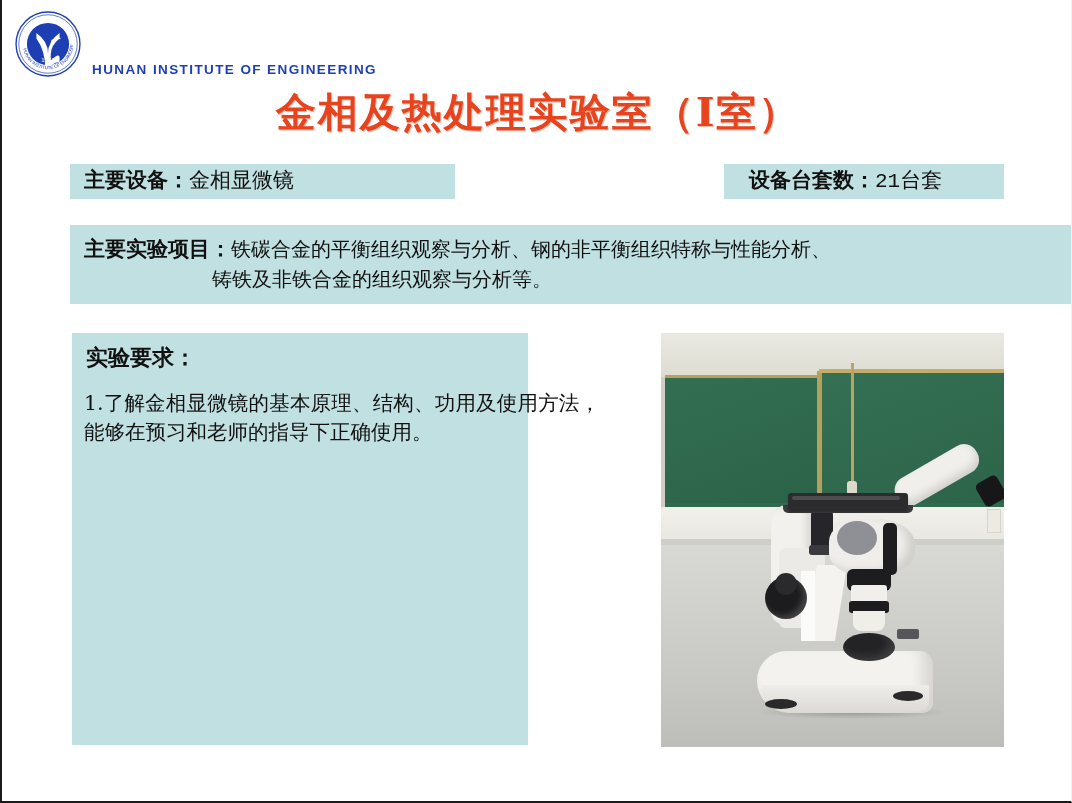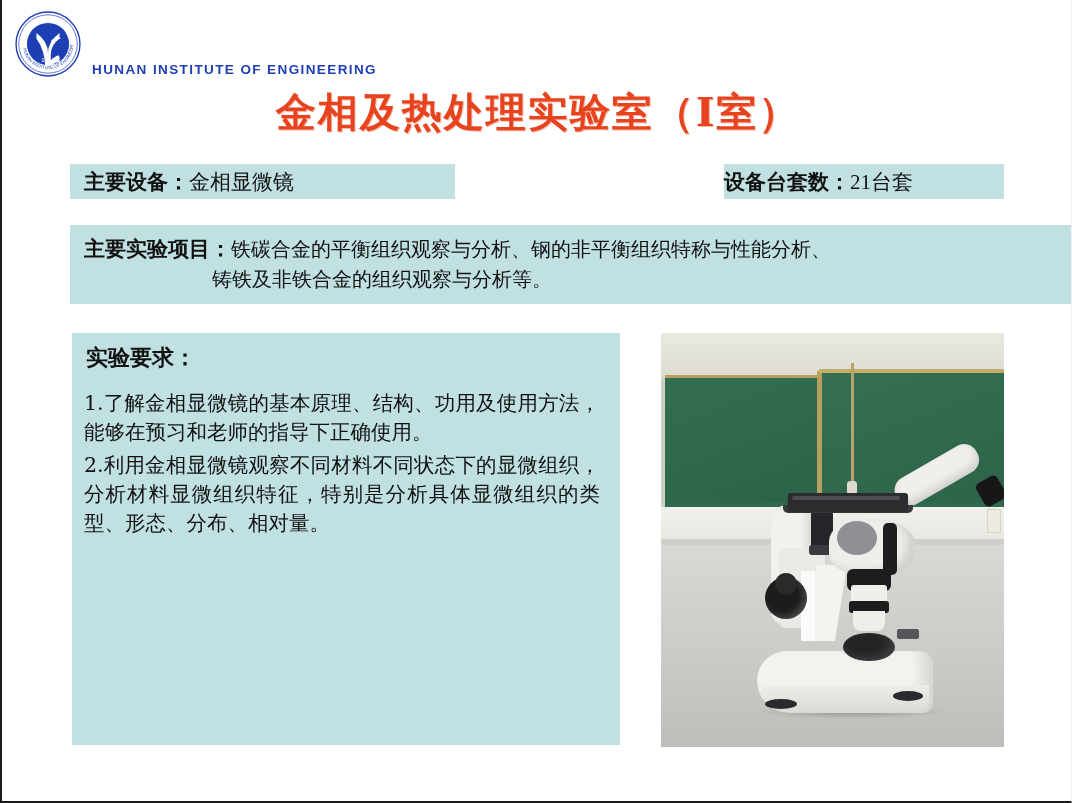--- a/index.html
+++ b/index.html
@@ -24,29 +24,29 @@
          color:#e8431f;font-family:"DejaVu Serif","Liberation Serif",serif;
          font-weight:bold;font-size:40px;letter-spacing:2px;line-height:48px;
          text-shadow:1px 1px 0 #f7b9a6;}
 
   
   .cyan{position:absolute;background:#c0e0e2;box-sizing:border-box;}
 
   #box-equipment{left:68px;top:164px;width:385px;height:35px;}
   #box-count{left:722px;top:164px;width:280px;height:35px;}
   #box-projects{left:68px;top:225px;width:1020px;height:79px;}
-  #box-require{left:70px;top:333px;width:548px;height:412px;}
+  #box-require{left:70px;top:333px;width:456px;height:412px;}
 
   .kv{display:block;padding:3px 14px 0 14px;
-      font-family:Liberation Serif, serif;font-size:21px;
+      font-family:Liberation Mono, monospace;font-size:21px;
       color:#111;line-height:30px;white-space:nowrap;}
   .kv b{font-weight:bold;}
   .kv span.val{font-weight:normal;}
 
-  #box-count .kv{padding-left:0;}
+  #box-count .kv{padding-left:25px;}
 
   #projects-inner{padding:9px 10px 0 14px;font-family:"DejaVu Serif","Liberation Serif",serif;
                   color:#111;font-size:20px;line-height:30px;}
   #projects-inner b{font-weight:bold;font-size:21px;}
   #proj-l1{display:block;}
   #proj-l2{display:block;padding-left:128px;}
 
   
   #req-title{position:absolute;left:14px;top:10px;font-weight:bold;font-size:22px;
              color:#111;font-family:"DejaVu Serif","Liberation Serif",serif;}
@@ -167,21 +167,20 @@
     <div id="projects-inner">
       <span id="proj-l1"><b>主要实验项目：</b><span>铁碳合金的平衡组织观察与分析、钢的非平衡组织特称与性能分析、</span></span>
       <span id="proj-l2">铸铁及非铁合金的组织观察与分析等。</span>
     </div>
   </div>
 
   <div id="box-require" class="cyan">
     <div id="req-title">实验要求：</div>
     <div id="req-list">
       <p>1.了解金相显微镜的基本原理、结构、功用及使用方法，能够在预习和老师的指导下正确使用。</p>
-      <p>2.利用金相显微镜观察不同材料不同状态下的显微组织，分析材料显微组织特征，特别是分析具体显微组织的类型、形态、分布、相对量。</p>
     </div>
   </div>
 
   <div id="photo">
     <div class="ph" id="wall-top"></div>
     <div class="ph" id="board"></div>
     <div class="ph" id="board-a"></div>
     <div class="ph" id="board-b"></div>
     <div class="ph" id="board-split"></div>
     <div class="ph" id="board-frame-b"></div>

